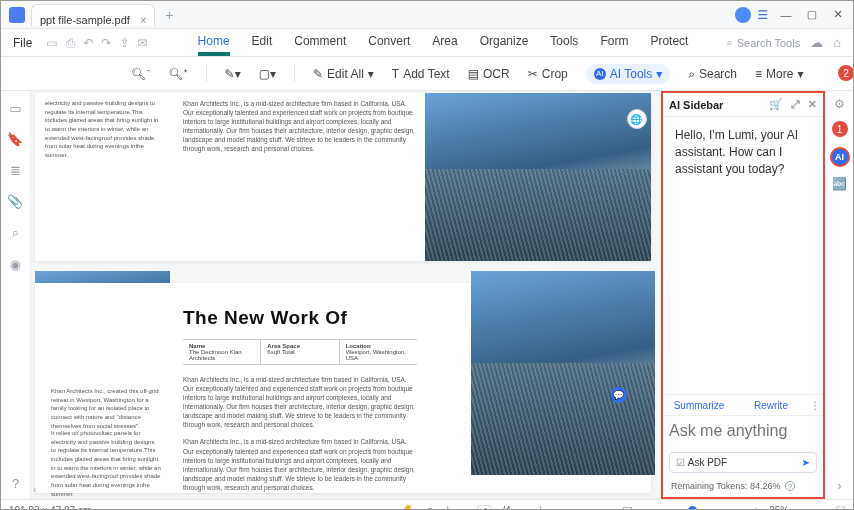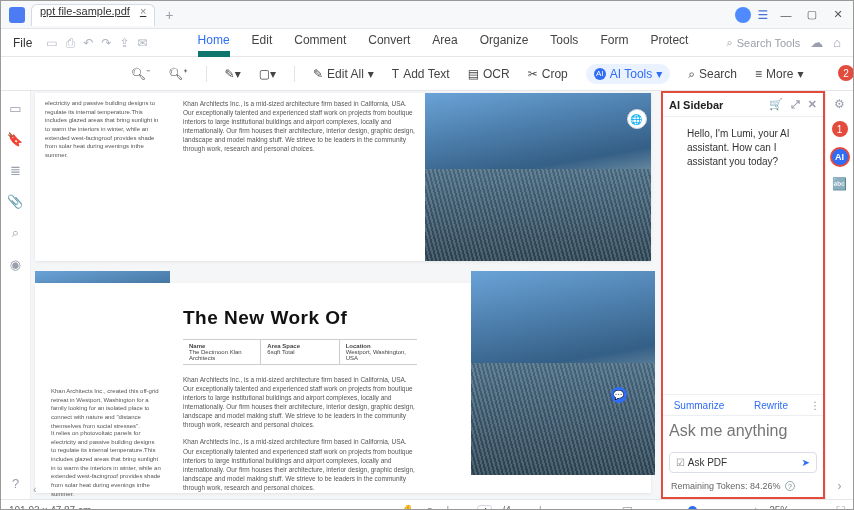--- a/index.html
+++ b/index.html
@@ -1,36 +1,36 @@
 <!DOCTYPE html>
 <html><head>
 <meta charset="utf-8">
 <style>
 * { margin: 0; padding: 0; box-sizing: border-box; font-family: -apple-system, "Segoe UI", Arial, sans-serif; }
 body { width: 854px; height: 510px; background: #fff; overflow: hidden; position: relative; border: 1px solid #999; }
 
 
 .titlebar { height: 28px; display: flex; align-items: center; background: #f7f8fa; border-bottom: 1px solid #e4e6ea; }
 .app-icon { width: 16px; height: 16px; background: #4c7cf3; border-radius: 3px; margin: 0 6px 0 8px; }
-.tab { display: flex; align-items: flex-start; height: 22px; background: #fff; border: 1px solid #d6dae1; border-bottom: none; border-radius: 6px 6px 0 0; padding: 0 8px; margin-right: 4px; font-size: 11px; color: #333; text-decoration: underline; }
+.tab { display: flex; align-items: flex-end; height: 22px; background: #fff; border: 1px solid #d6dae1; border-bottom: none; border-radius: 6px 6px 0 0; padding: 0 8px; margin-right: 4px; font-size: 11px; color: #333; }
 .tab .close { margin-left: 10px; color: #888; font-size: 11px; cursor: pointer; }
 .new-tab { color: #9aa0ab; font-size: 14px; padding: 0 6px; cursor: pointer; }
 .titlebar-right { margin-left: auto; display: flex; align-items: center; gap: 4px; padding-right: 4px; }
 .avatar { width: 16px; height: 16px; border-radius: 50%; background: #4f8bff; display: inline-block; }
 .menu-dot { width: 16px; height: 16px; display: inline-flex; align-items: center; justify-content: center; color: #4a72d6; font-size: 12px; }
 .win-btn { width: 22px; height: 20px; display: inline-flex; align-items: center; justify-content: center; color: #555; font-size: 11px; cursor: pointer; }
 
 
 .menubar { height: 28px; display: flex; align-items: center; border-bottom: 1px solid #e4e6ea; padding: 0 4px; }
 .file-btn { font-size: 12px; color: #333; padding: 0 8px; }
 .mini-icons { display: flex; gap: 8px; margin-left: 6px; }
 .mini-icons span { color: #aeb4c0; font-size: 12px; }
 .menu-items { display: flex; gap: 22px; margin-left: 50px; font-size: 12px; }
 .menu-items .item { color: #444; padding: 4px 0; }
-.menu-items .item.active { color: #2f6df6; border-bottom: 6px solid #0f766e; }
+.menu-items .item.active { color: #2f6df6; border-bottom: 4px solid #0f766e; }
 .menubar-right { margin-left: auto; display: flex; align-items: center; gap: 10px; padding-right: 8px; }
 .search-tools { display: flex; align-items: center; gap: 4px; font-size: 11px; color: #9aa0ab; }
 .menubar-right .ico { color: #9aa0ab; font-size: 13px; }
 
 
 .toolbar { height: 34px; display: flex; align-items: center; gap: 18px; padding: 0 10px 0 130px; border-bottom: 1px solid #e4e6ea; font-size: 12px; color: #444; position: relative; }
 .toolbar .tool { display: flex; align-items: center; gap: 4px; cursor: pointer; }
 .toolbar .sep { width: 1px; height: 16px; background: #e1e3e8; }
 .ai-pill { background: #eaf1ff; color: #2f6df6; padding: 3px 8px; border-radius: 10px; display: flex; align-items: center; gap: 4px; }
 .ai-dot { width: 12px; height: 12px; border-radius: 50%; background: #2f6df6; color: #fff; font-size: 8px; display: inline-flex; align-items: center; justify-content: center; }
@@ -58,21 +58,21 @@
 .tbl .lbl { font-weight: 700; font-size: 6px; }
 .p2 .col-text-small, .p2 .col-text-mid { padding-top: 2px; }
 .col-img.small { position: absolute; left: 4px; top: 180px; width: 135px; height: 100px; flex: none; }
 .col-img.small2 { position: absolute; right: 6px; top: 180px; width: 184px; flex: none; height: 204px; }
 .badge-trans { position: absolute; right: 4px; top: 16px; width: 20px; height: 20px; background: #fff; border: 1px solid #cfd6e2; border-radius: 10px; display: flex; align-items: center; justify-content: center; color: #2f6df6; font-size: 10px; }
 
 
 .ai-sidebar { width: 164px; border: 2px solid #e34b3d; display: flex; flex-direction: column; background: #fff; position: relative; }
 .ai-head { height: 24px; display: flex; align-items: center; padding: 0 6px; border-bottom: 1px solid #eceef2; font-size: 11px; font-weight: 600; color: #222; }
 .ai-head .icons { margin-left: auto; display: flex; gap: 8px; color: #9aa0ab; font-size: 11px; }
-.ai-body { flex: 1; padding: 10px 24px; font-size: 10px; color: #333; line-height: 1.4; }
+.ai-body { flex: 1; padding: 10px 12px; font-size: 12px; color: #333; line-height: 1.4; }
 .ai-actions { display: flex; align-items: center; gap: 0; border-top: 1px solid #eceef2; border-bottom: 1px solid #eceef2; height: 22px; font-size: 10px; }
 .ai-actions .act { flex: 1; text-align: center; color: #2f6df6; cursor: pointer; }
 .ai-actions .more { width: 16px; text-align: center; color: #888; }
 .ai-input { border: none; width: 100%; padding: 6px; font-size: 16px; color: #999; outline: none; }
 .ai-askbox { display: flex; align-items: center; border: 1px solid #d9deea; border-radius: 4px; margin: 6px; padding: 4px 6px; font-size: 10px; color: #2f6df6; }
 .ai-askbox .send { margin-left: auto; color: #2f6df6; }
 .ai-tokens { font-size: 9px; color: #666; padding: 2px 8px 6px; }
 .ai-tokens .q { display: inline-block; width: 10px; height: 10px; border: 1px solid #9aa; border-radius: 50%; font-size: 7px; line-height: 9px; text-align: center; color: #678; margin-left: 2px; }
 
 

